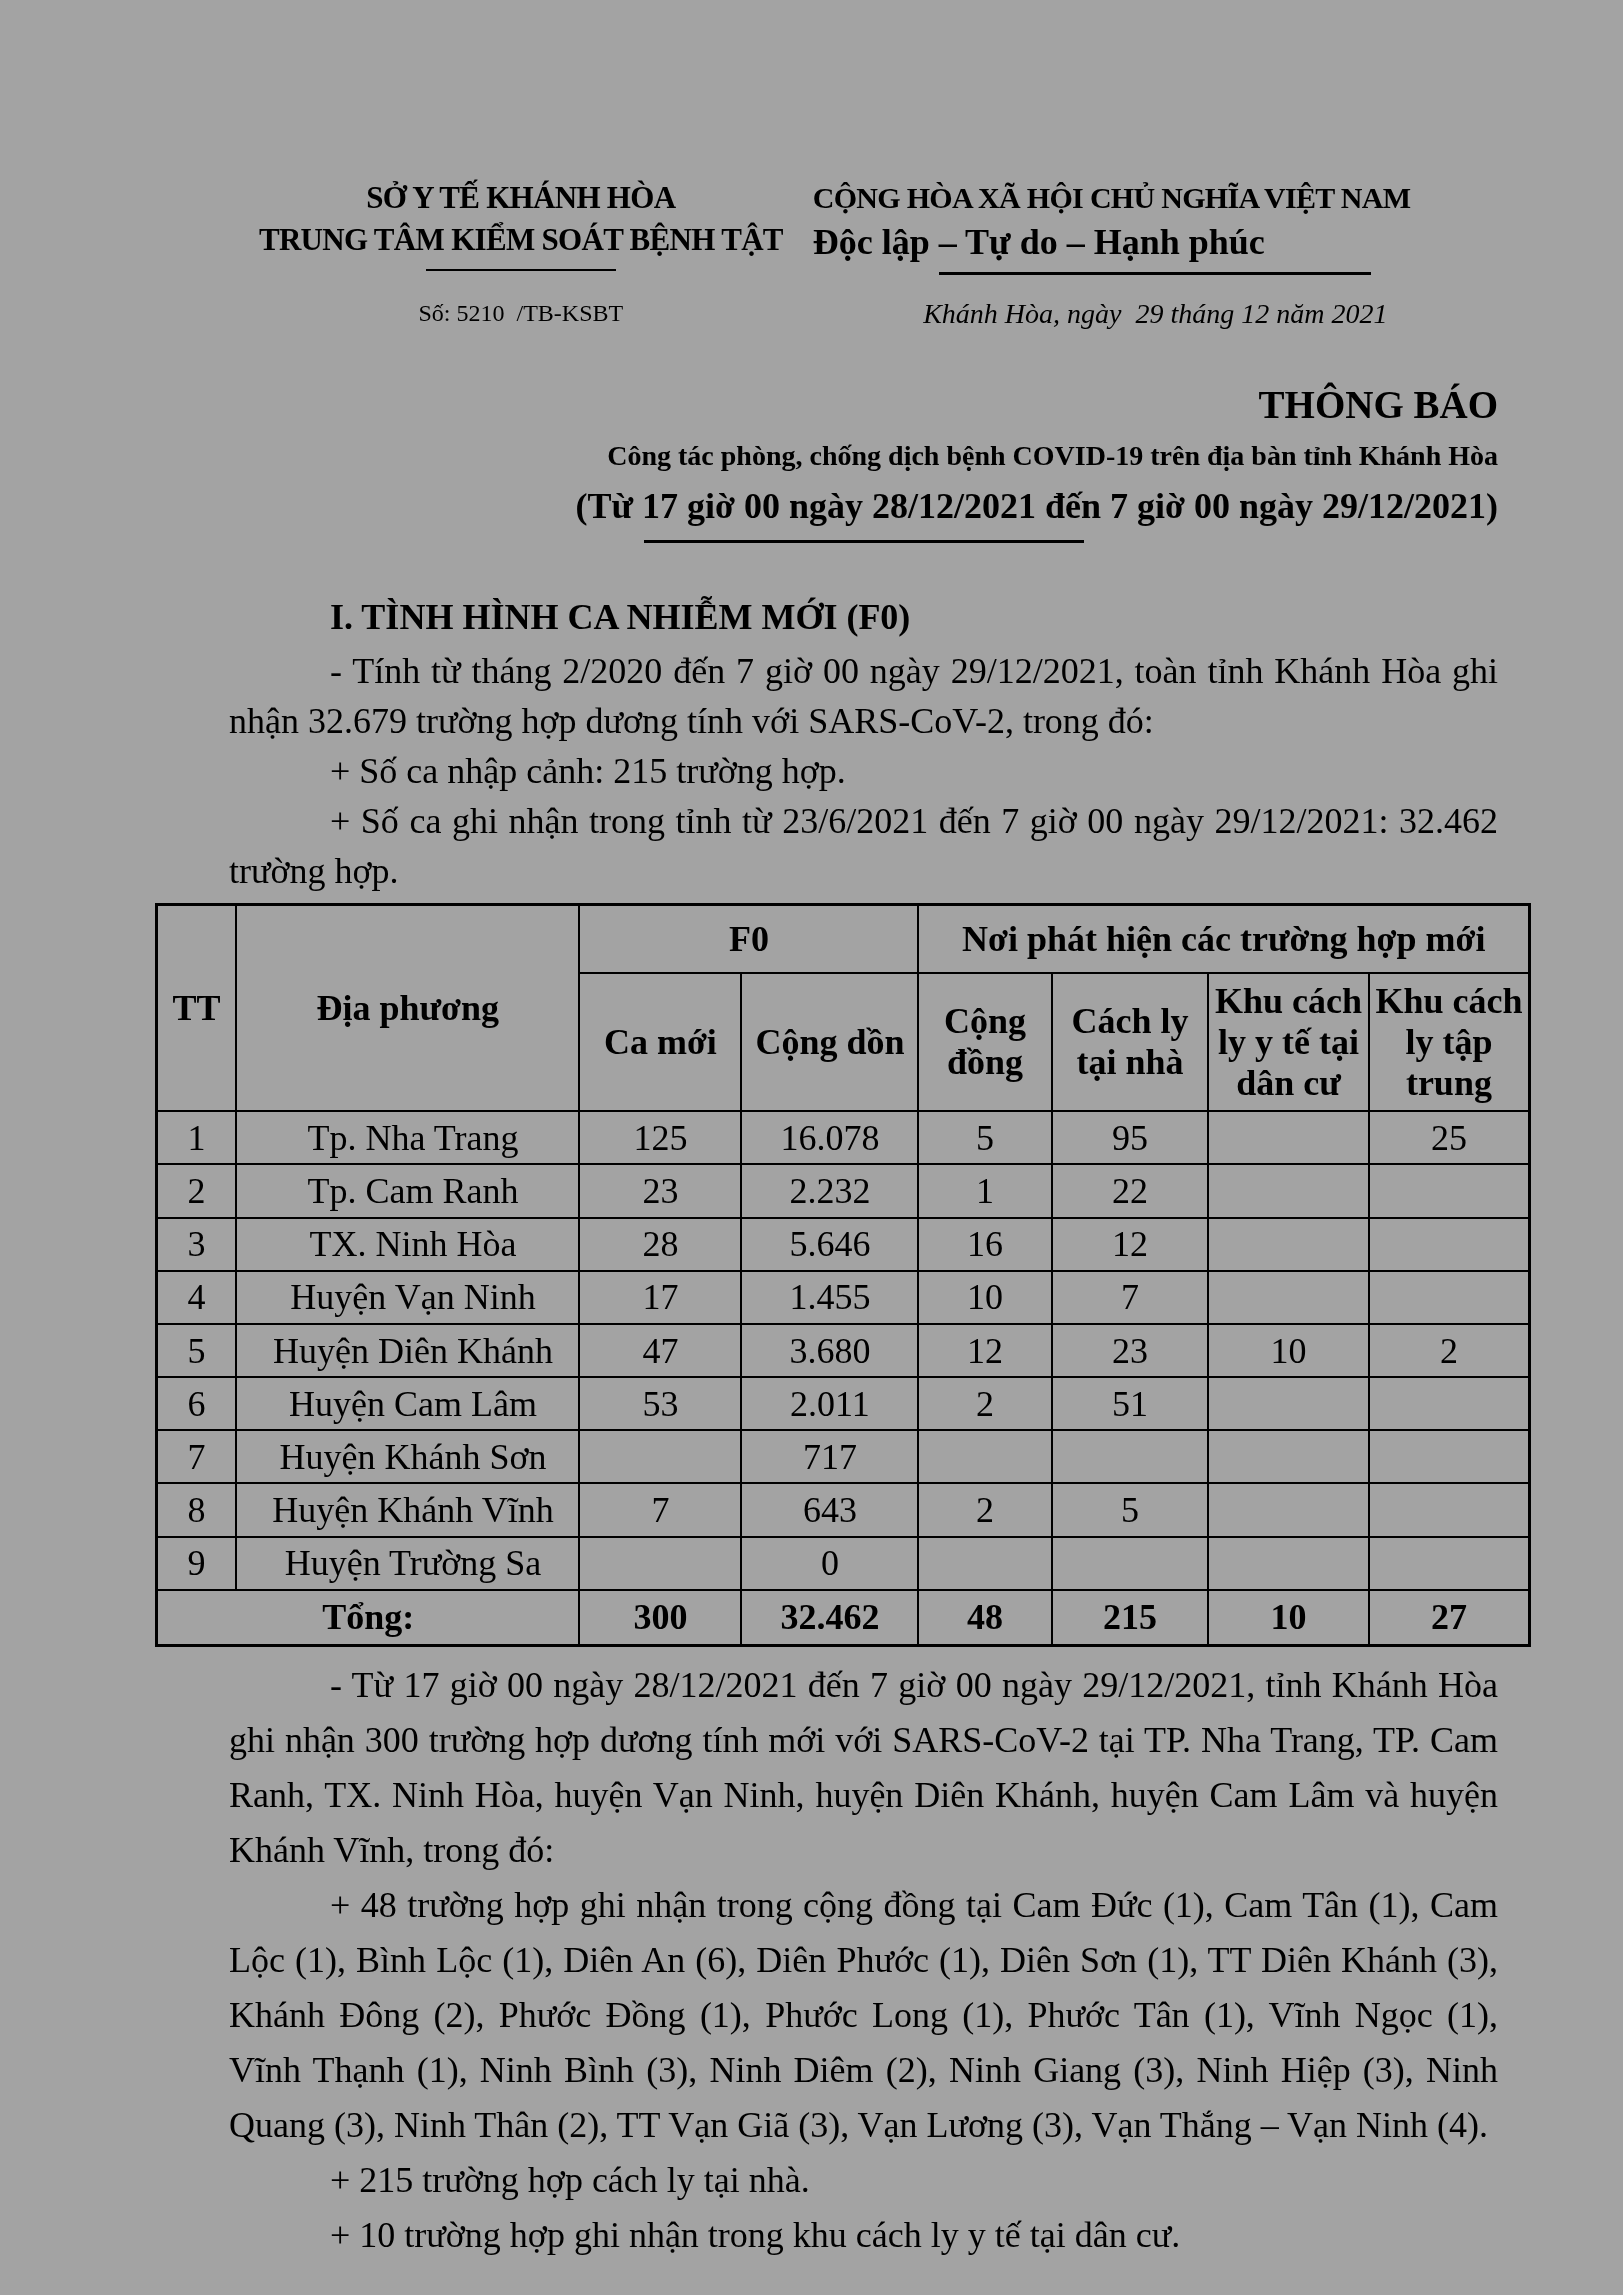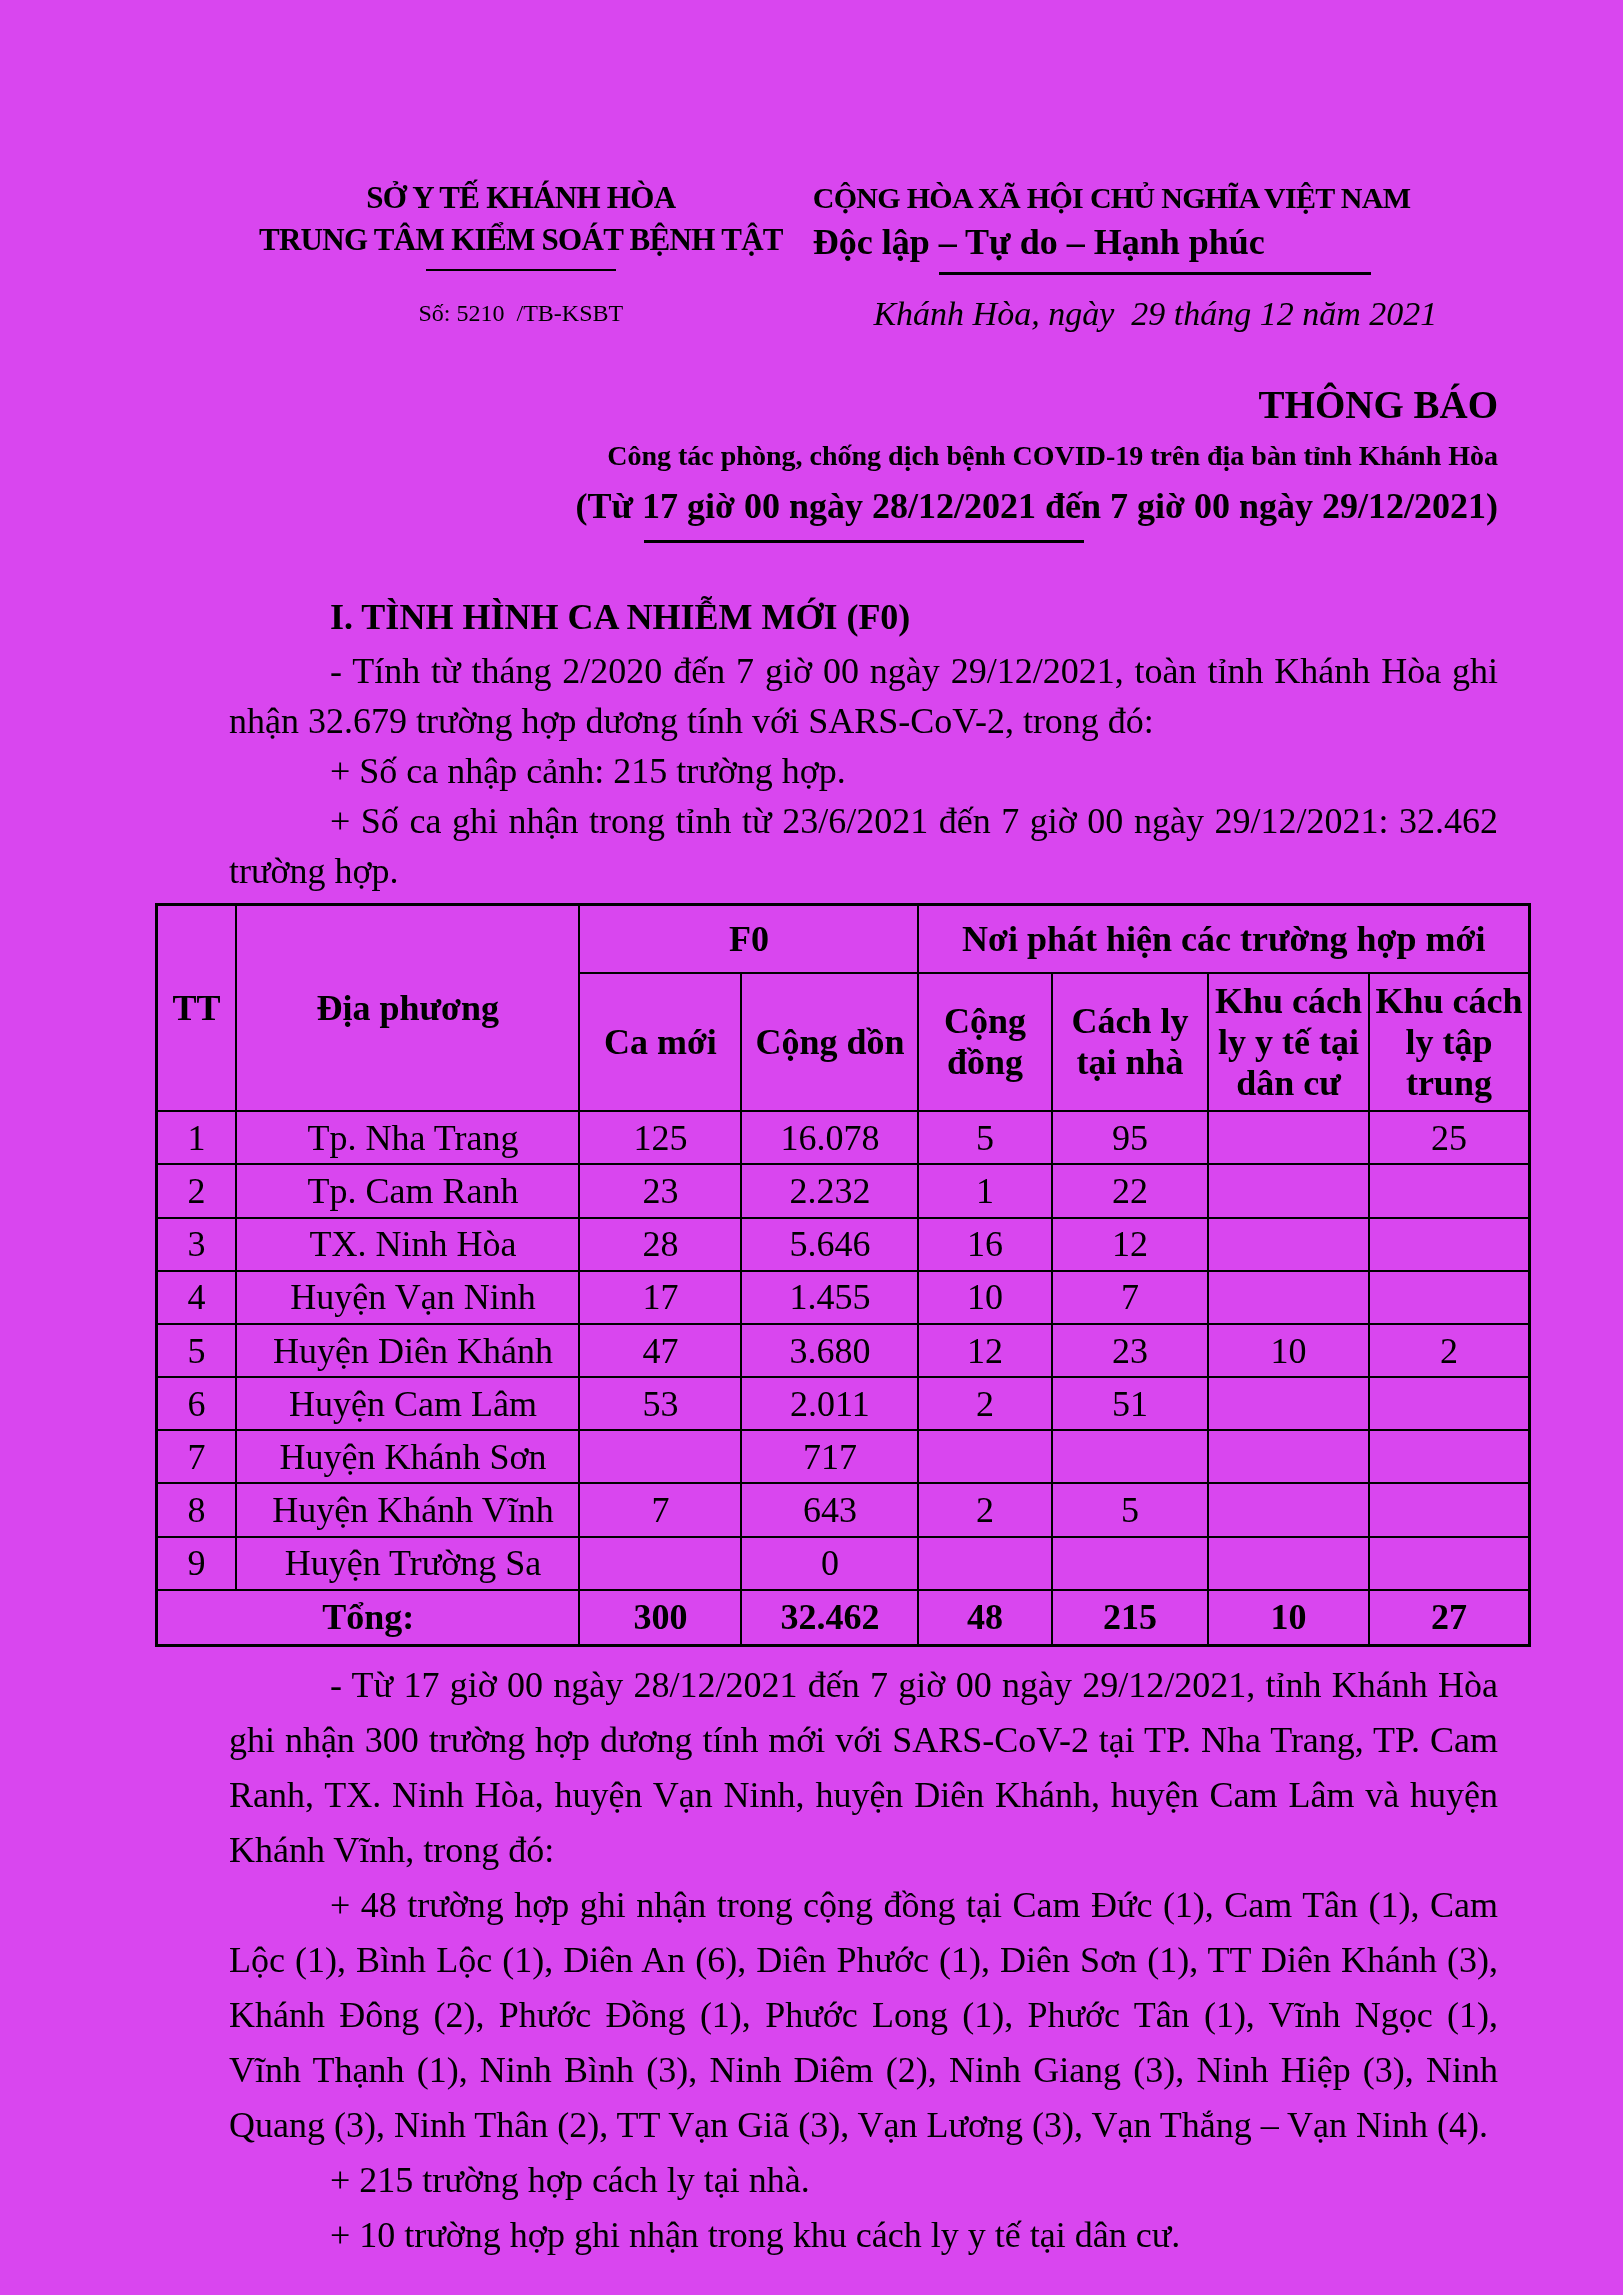--- a/index.html
+++ b/index.html
@@ -1,21 +1,21 @@
 <!DOCTYPE html>
 <html style="font-size:10.5px"><head>
 <meta charset="utf-8">
 <style>
   html, body { margin: 0; padding: 0; background: #888; }
   .page {
     position: relative;
     width: 1623px;
     height: 2295px;
     margin: 0 auto;
-    background: #d946ef;
+    background: #a3a3a3;
     color: #000000;
     font-family: "Liberation Serif", "DejaVu Serif", serif;
     overflow: hidden;
     box-sizing: border-box;
     padding: 177px 125px 0 229px;
   }
   
   .hdr-row { display: flex; width: 100%; }
   .hdr-left  { width: 46%; text-align: center; }
   .hdr-right { width: 54%; text-align: left; }
@@ -33,21 +33,21 @@
   }
   .hdr-right .l2 {
     font-size: 36px; font-weight: bold; line-height: 46px; white-space: nowrap;
   }
   .rule { background: #000; margin: 7.9px auto 0 auto; }
   .rule-issuer { width: 190px; height: 2.6px; }
   .rule-motto  { width: 432px; height: 3.3px; margin-top: 6.5px; }
   
   .numdate-row { display: flex; width: 100%; margin-top: 17px; }
   .numdate-row .cell-l { width: 46%; text-align: center; font-size: 24px; line-height: 43px; }
-  .numdate-row .cell-r { width: 54%; text-align: center; font-size: 34px; line-height: 43px; font-style: italic; }
+  .numdate-row .cell-r { width: 54%; text-align: center; font-size: 28px; line-height: 43px; font-style: italic; }
   
   .title-block { margin-top: 44px; text-align: right; }
   .title-kind    { font-size: 39px; font-weight: bold; line-height: 52px; }
   .title-subject { font-size: 28px; font-weight: bold; line-height: 50px; }
   .title-period  { font-size: 36px; font-weight: bold; line-height: 50px; }
   .rule-title { width: 440px; height: 3.3px; margin-top: 9.2px; }
   
   .sec-heading {
     margin-top: 51px; padding-left: 101px;
     font-size: 36px; font-weight: bold; line-height: 47px;

